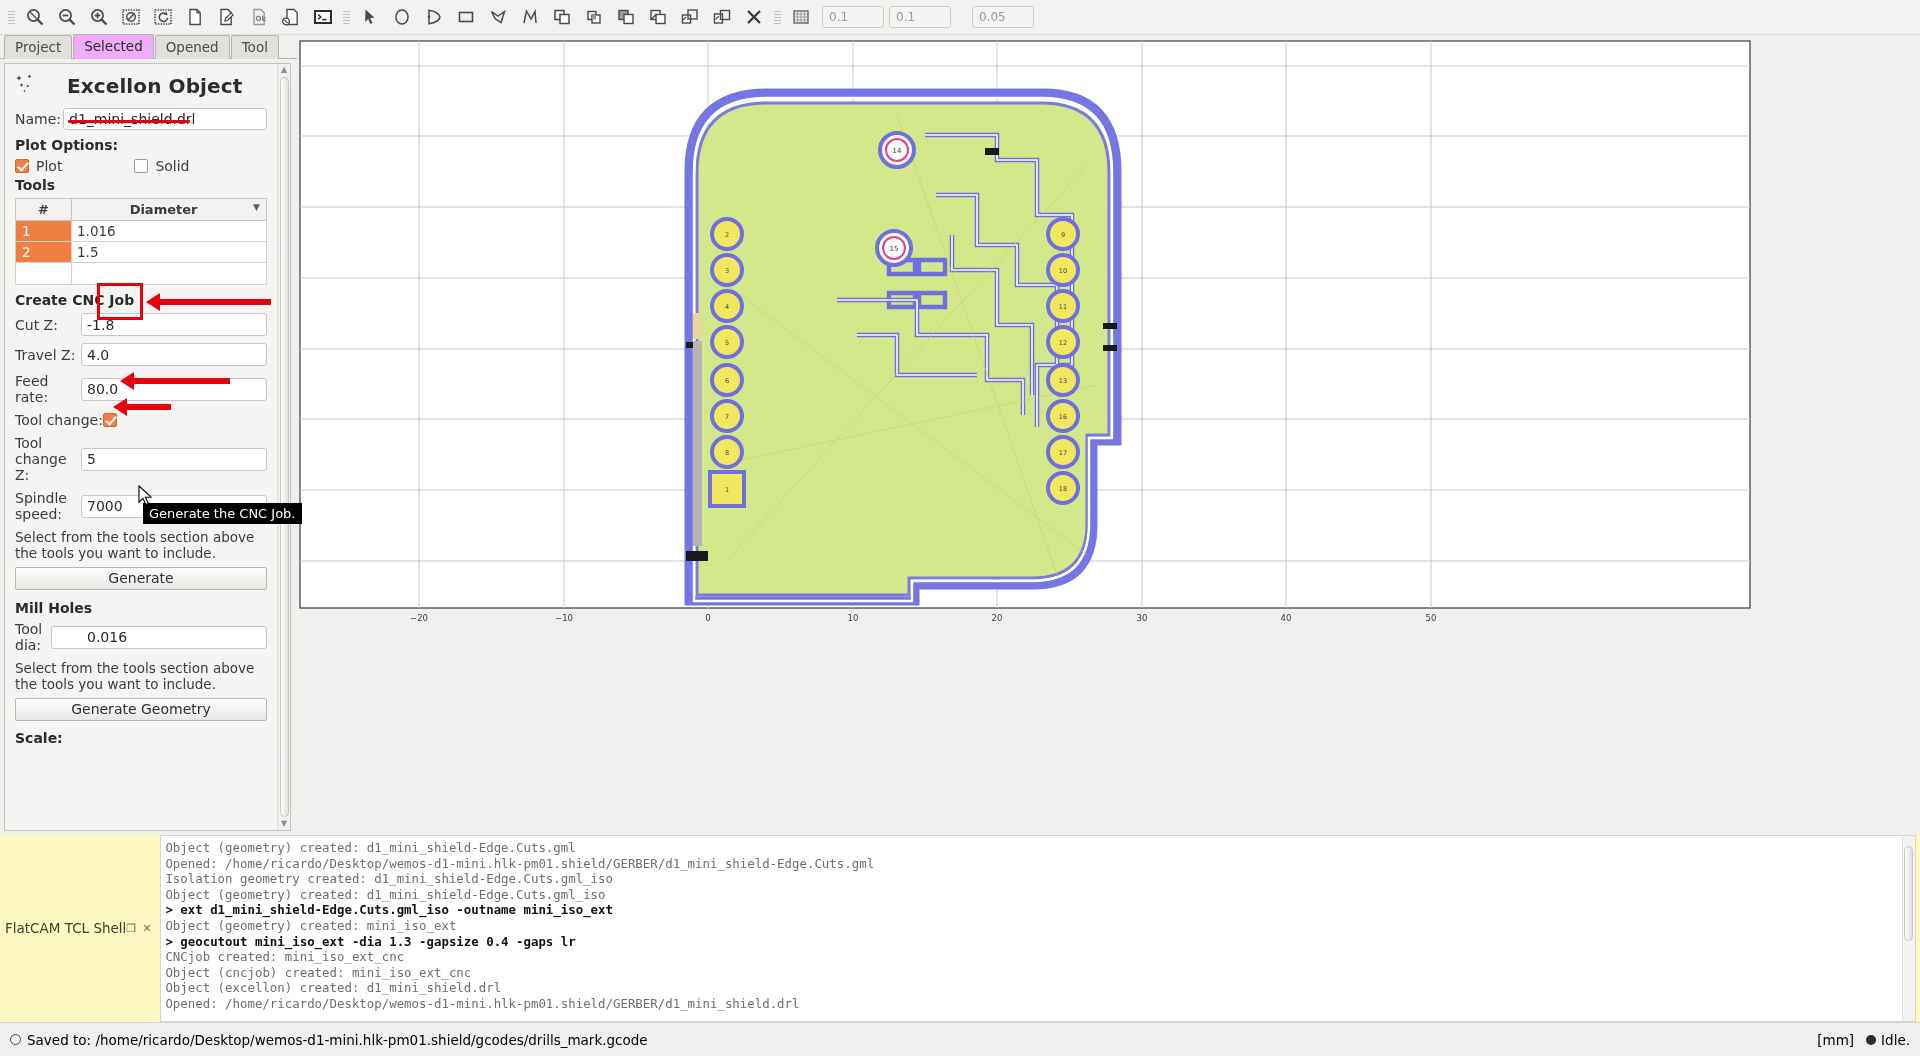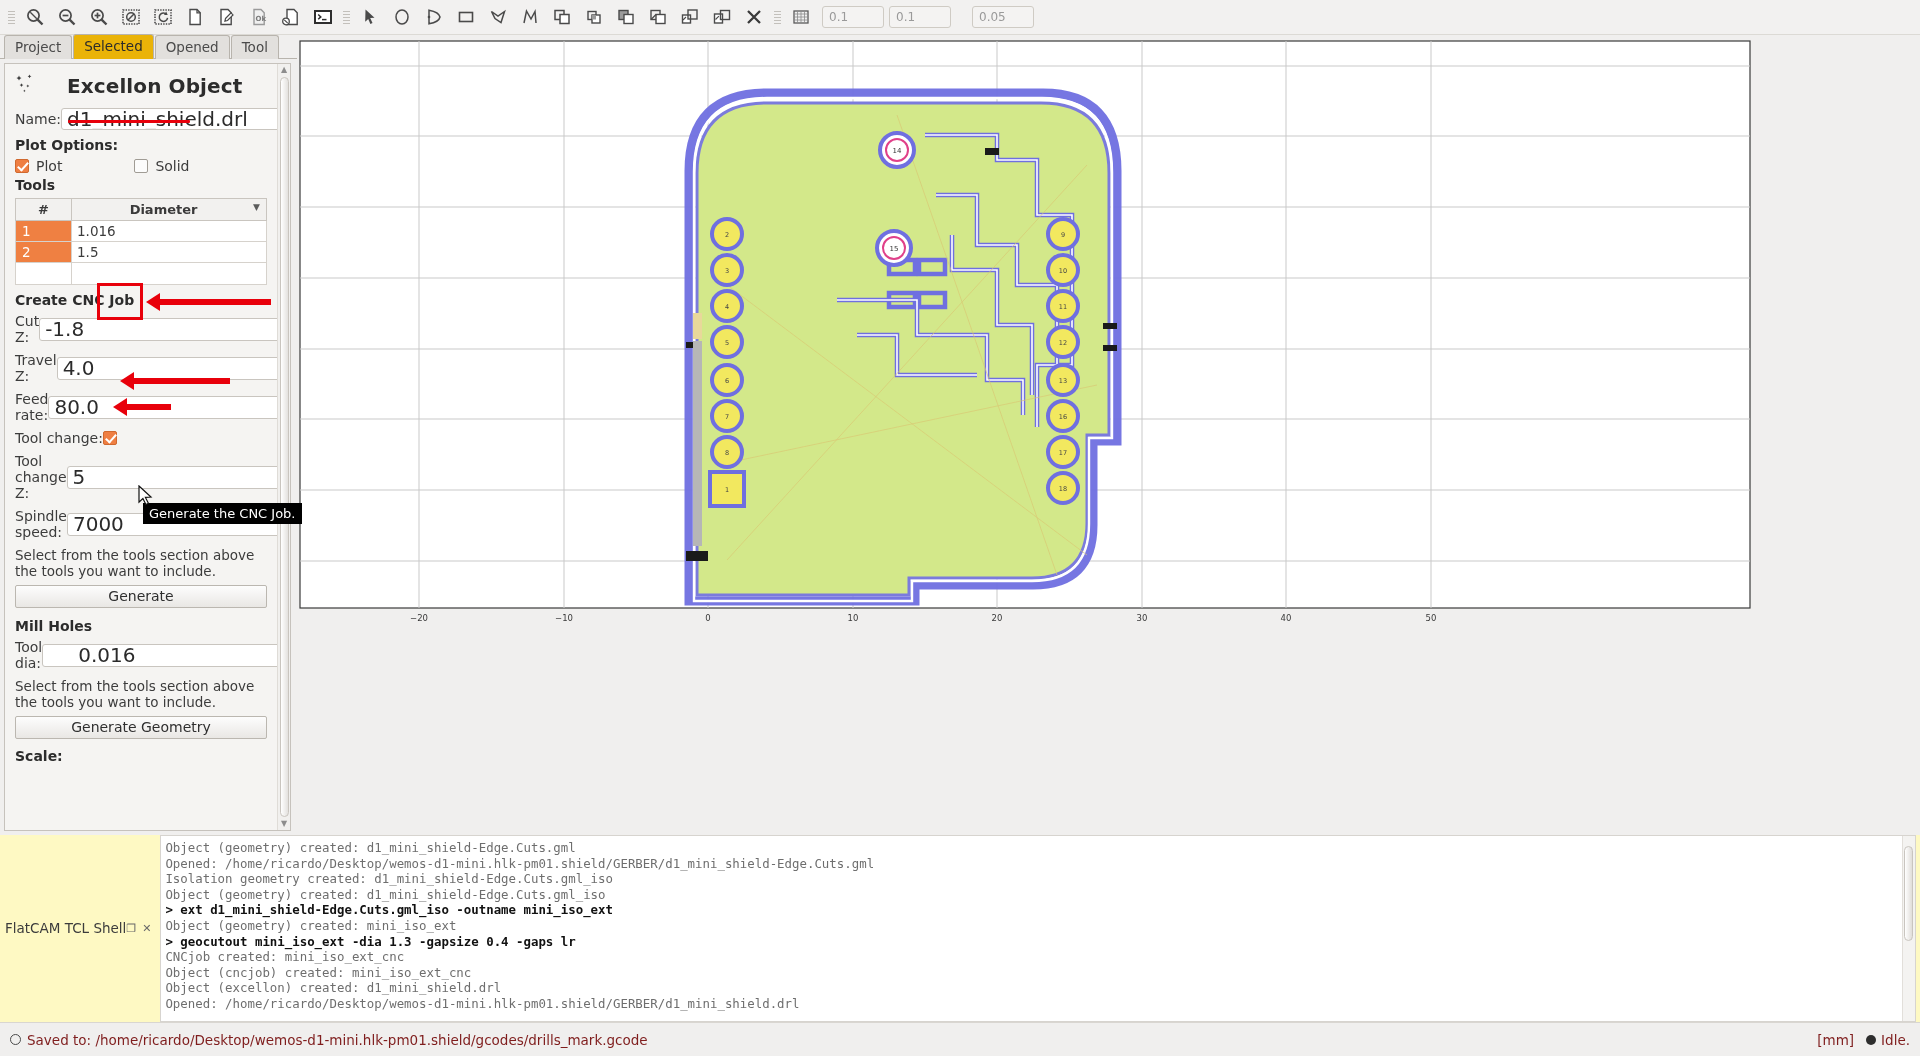--- a/index.html
+++ b/index.html
@@ -63,21 +63,21 @@
     font-size: 13.5px;
     border: 1px solid #b8b4ad;
     border-bottom: none;
     border-radius: 3px 3px 0 0;
     background: #e2e0dd;
     margin-right: 1px;
     color: #4a4a4a;
     position: relative; top: 1px;
     cursor: default;
   }
-  .tab.active { background: #eab308; color: #2b2b2b; padding-bottom: 5px; z-index: 2; margin-top: 48px; }
+  .tab.active { background: #f0abfc; color: #2b2b2b; padding-bottom: 5px; z-index: 2; margin-top: 48px; }
 
   .panel-frame {
     flex: 1; margin: 4px 6px 4px 4px;
     border: 1px solid #c6c2bc; background: #f5f4f2;
     display: flex; min-height: 0; position: relative;
   }
   .panel-scroll {
     flex: 1; padding: 8px 10px 4px 10px; overflow: hidden; position: relative;
   }
   .vscroll {
@@ -94,21 +94,21 @@
 
   .obj-title { display: flex; align-items: center; gap: 26px; margin-bottom: 9px; }
   .obj-title h1 {
     margin: 0; font-size: 20px; font-weight: bold; color: #2c2c2c;
     letter-spacing: .1px;
   }
   .row { display: flex; align-items: center; margin-bottom: 7px; }
   .row label.lbl { font-size: 14px; color: #3c3c3c; }
   .inp {
     border: 1px solid #c9c5bf; border-radius: 3px; background: #ffffff;
-    height: 23px; padding: 0 5px; font-size: 20px; color: #2b2b2b;
+    height: 23px; padding: 0 5px; font-size: 14px; color: #2b2b2b;
     font-family: "DejaVu Sans", sans-serif; line-height: 21px;
     overflow: hidden; white-space: nowrap;
   }
   .sec-head { font-weight: bold; font-size: 14px; color: #2c2c2c; margin: 3px 0 5px 0; }
   .chk-row { display: flex; align-items: center; }
   .cb {
     width: 14px; height: 14px; border: 1px solid #a09c95; border-radius: 2px;
     background: #fcfcfc; display: inline-block; position: relative; margin-right: 7px;
   }
   .cb.on { background: #ef7f43; border-color: #d0692f; }
@@ -177,21 +177,21 @@
   .shell-body .ln { white-space: pre; }
   .shell-body .cmd { color: #111; font-weight: bold; }
   .shell-sb { position: absolute; right: 0; top: 0; bottom: 0; width: 13px; background: #f4f3f1; border-left: 1px solid #e2dfda; }
   .shell-sb .thumb { position: absolute; right: 2px; top: 10px; width: 9px; height: 95px; background: linear-gradient(to right,#ffffff,#e0ddd9); border: 1px solid #c9c5bf; border-radius: 5px; }
 
   
   .statusbar {
     height: 34px; min-height: 26px;
     border-top: 1px solid #d9d6d1;
     display: flex; align-items: center; justify-content: space-between;
-    padding: 0 10px; font-size: 13.5px; color: #7f1d1d;
+    padding: 0 10px; font-size: 13.5px; color: #000000;
     background: #f0efee;
   }
   .statusbar .left { display: flex; align-items: center; gap: 6px; }
   .statusbar .right { display: flex; align-items: center; gap: 12px; }
   .ring { width: 11px; height: 11px; border: 1.6px solid #4a4a4a; border-radius: 50%; display: inline-block; }
   .dot { width: 10px; height: 10px; background: #2d2d2d; border-radius: 50%; display: inline-block; }
 </style>
 </head>
 <body>
 

